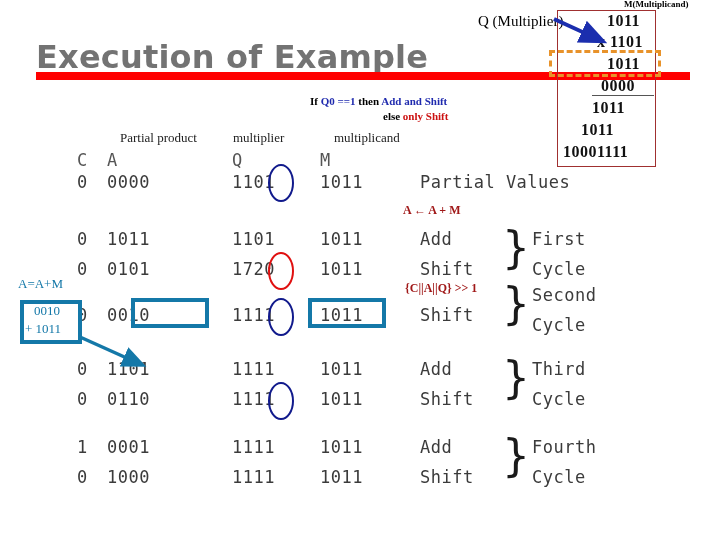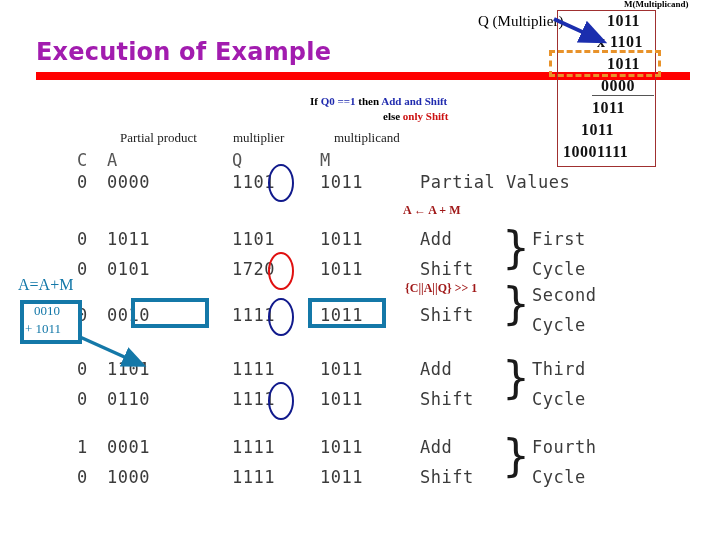--- a/index.html
+++ b/index.html
@@ -16,23 +16,23 @@
     color: #000;
   }
   .abs { position: absolute; }
 
   
   #slide-title {
     left: 36px;
     top: 38px;
     font-family: "DejaVu Sans", sans-serif;
     font-weight: bold;
-    font-size: 24px;
+    font-size: 32px;
     letter-spacing: 0.2px;
-    color: #a21caf;
+    color: #737373;
     white-space: nowrap;
   }
   #title-rule {
     left: 36px;
     top: 72px;
     width: 654px;
     height: 8px;
     background: #FF0000;
   }
 
@@ -156,21 +156,21 @@
     position: absolute;
     border: 4px solid #1478A8;
     box-sizing: border-box;
     background: transparent;
   }
 
   
   #aam-label {
     left: 18px; top: 276px;
     font-family: "Liberation Serif", serif;
-    font-size: 16px;
+    font-size: 13px;
     color: #1478A8;
     white-space: nowrap;
   }
   #aam-box {
     left: 20px; top: 300px;
     width: 62px; height: 44px;
   }
   #aam-v1 {
     left: 34px; top: 303px;
     font-family: "Liberation Serif", serif;

